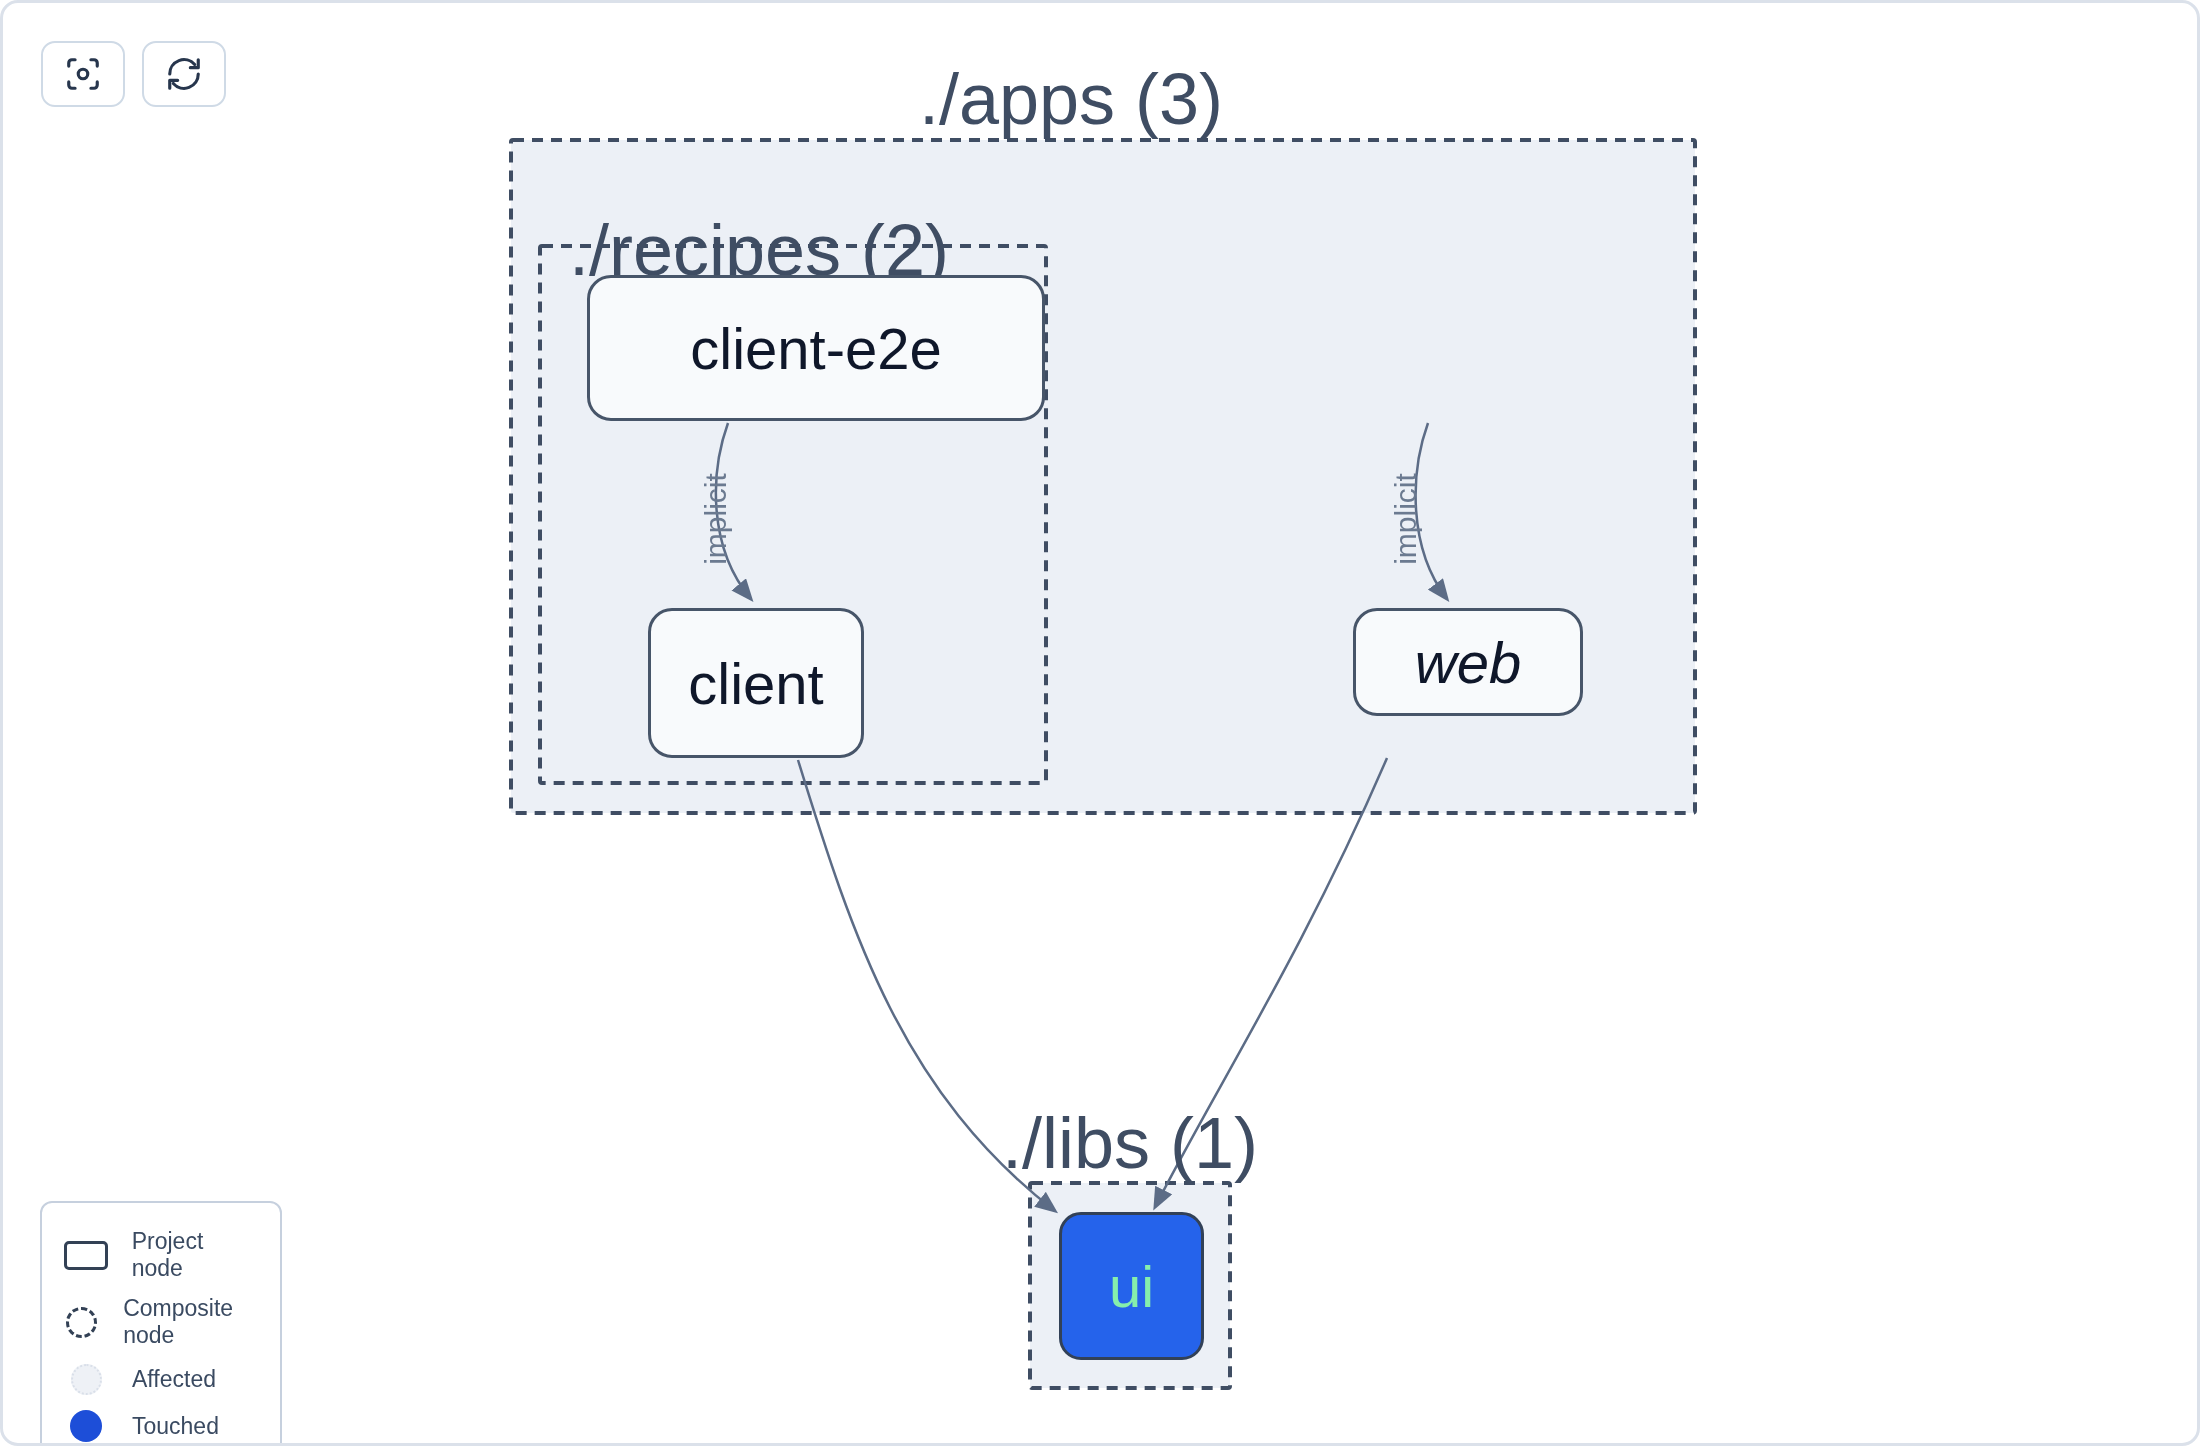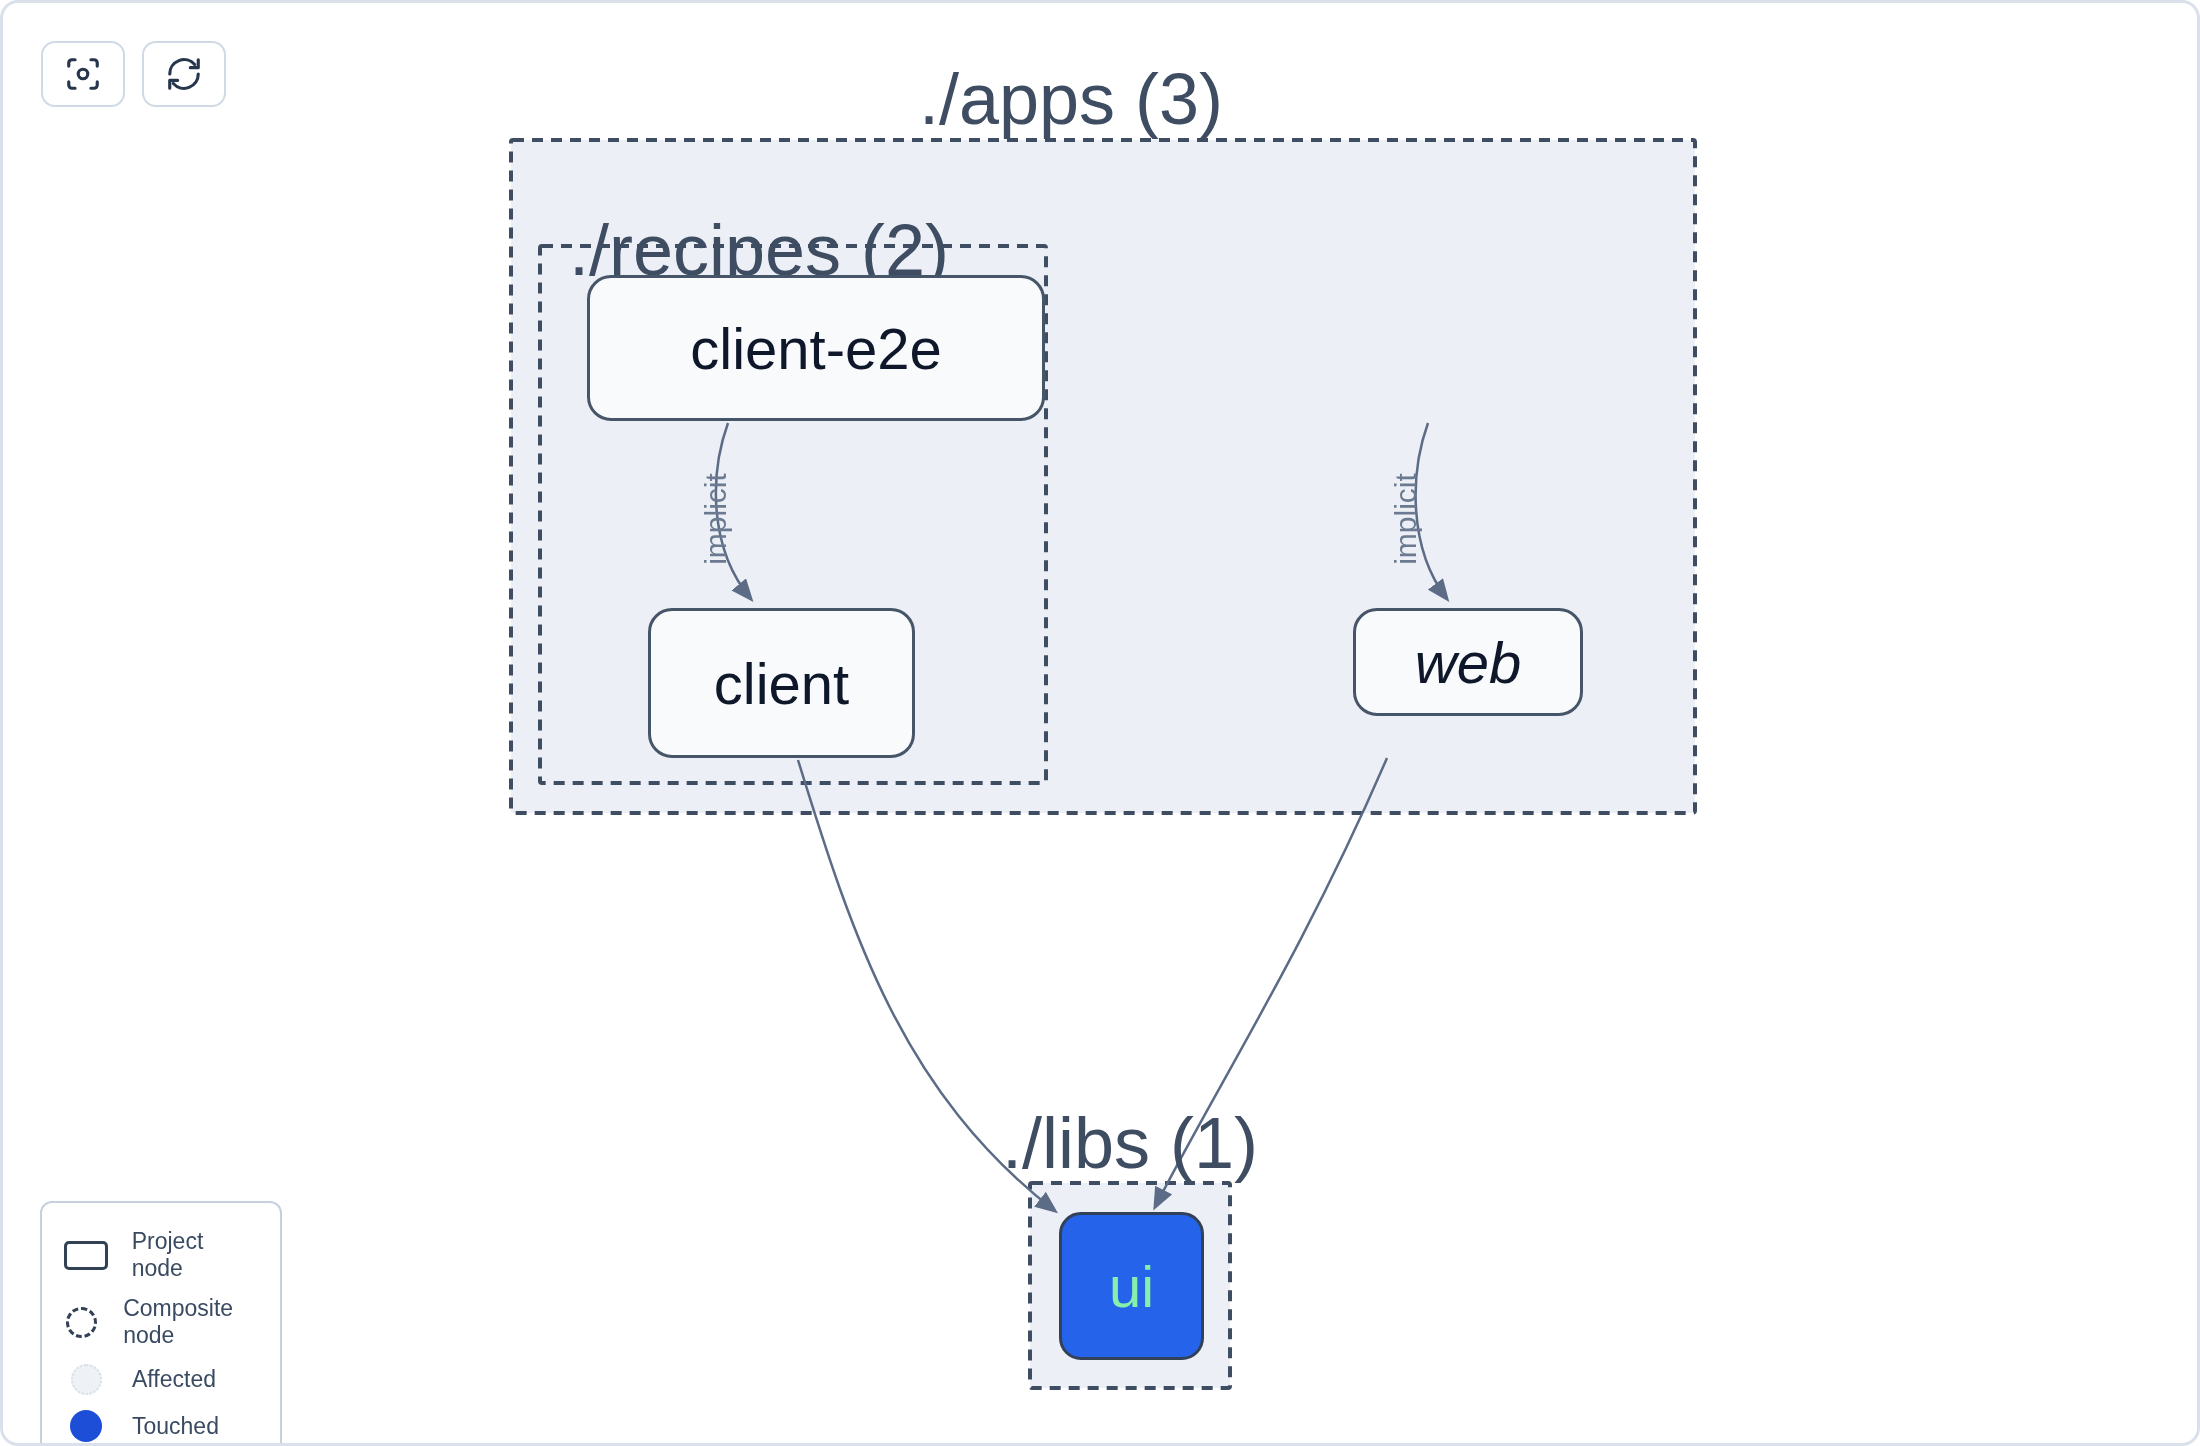--- a/index.html
+++ b/index.html
@@ -70,21 +70,21 @@
 
     <text transform="translate(723,516) rotate(-90)" text-anchor="middle" font-size="30" fill="#6b7a90" font-family="Liberation Sans, sans-serif">implicit</text>
     <text transform="translate(1413,516) rotate(-90)" text-anchor="middle" font-size="30" fill="#6b7a90" font-family="Liberation Sans, sans-serif">implicit</text>
   </svg>
 
   <div class="composite-label" style="left:508px;top:57px;width:1120px;">./apps (3)</div>
   <div class="composite-label" style="left:537px;top:164px;width:438px;margin-top:44px;">./recipes (2)</div>
   <div class="composite-label" style="left:927px;top:1101px;width:400px;">./libs (1)</div>
 
   <div class="node" style="left:584px;top:272px;width:458px;height:146px;">client-e2e</div>
-  <div class="node" style="left:645px;top:605px;width:267px;height:150px;">client</div>
+  <div class="node" style="left:645px;top:605px;width:216px;height:150px;">client</div>
   <div class="node" style="left:1350px;top:605px;width:230px;height:108px;font-style:italic;">web</div>
   <div class="node touched" style="left:1056px;top:1209px;width:145px;height:148px;">ui</div>
 
   <div class="toolbar">
     <button class="tool-btn">
       <svg viewBox="0 0 24 24">
         <circle cx="12" cy="12" r="3"></circle>
         <path d="M3 7V5a2 2 0 0 1 2-2h2"></path>
         <path d="M17 3h2a2 2 0 0 1 2 2v2"></path>
         <path d="M21 17v2a2 2 0 0 1-2 2h-2"></path>

